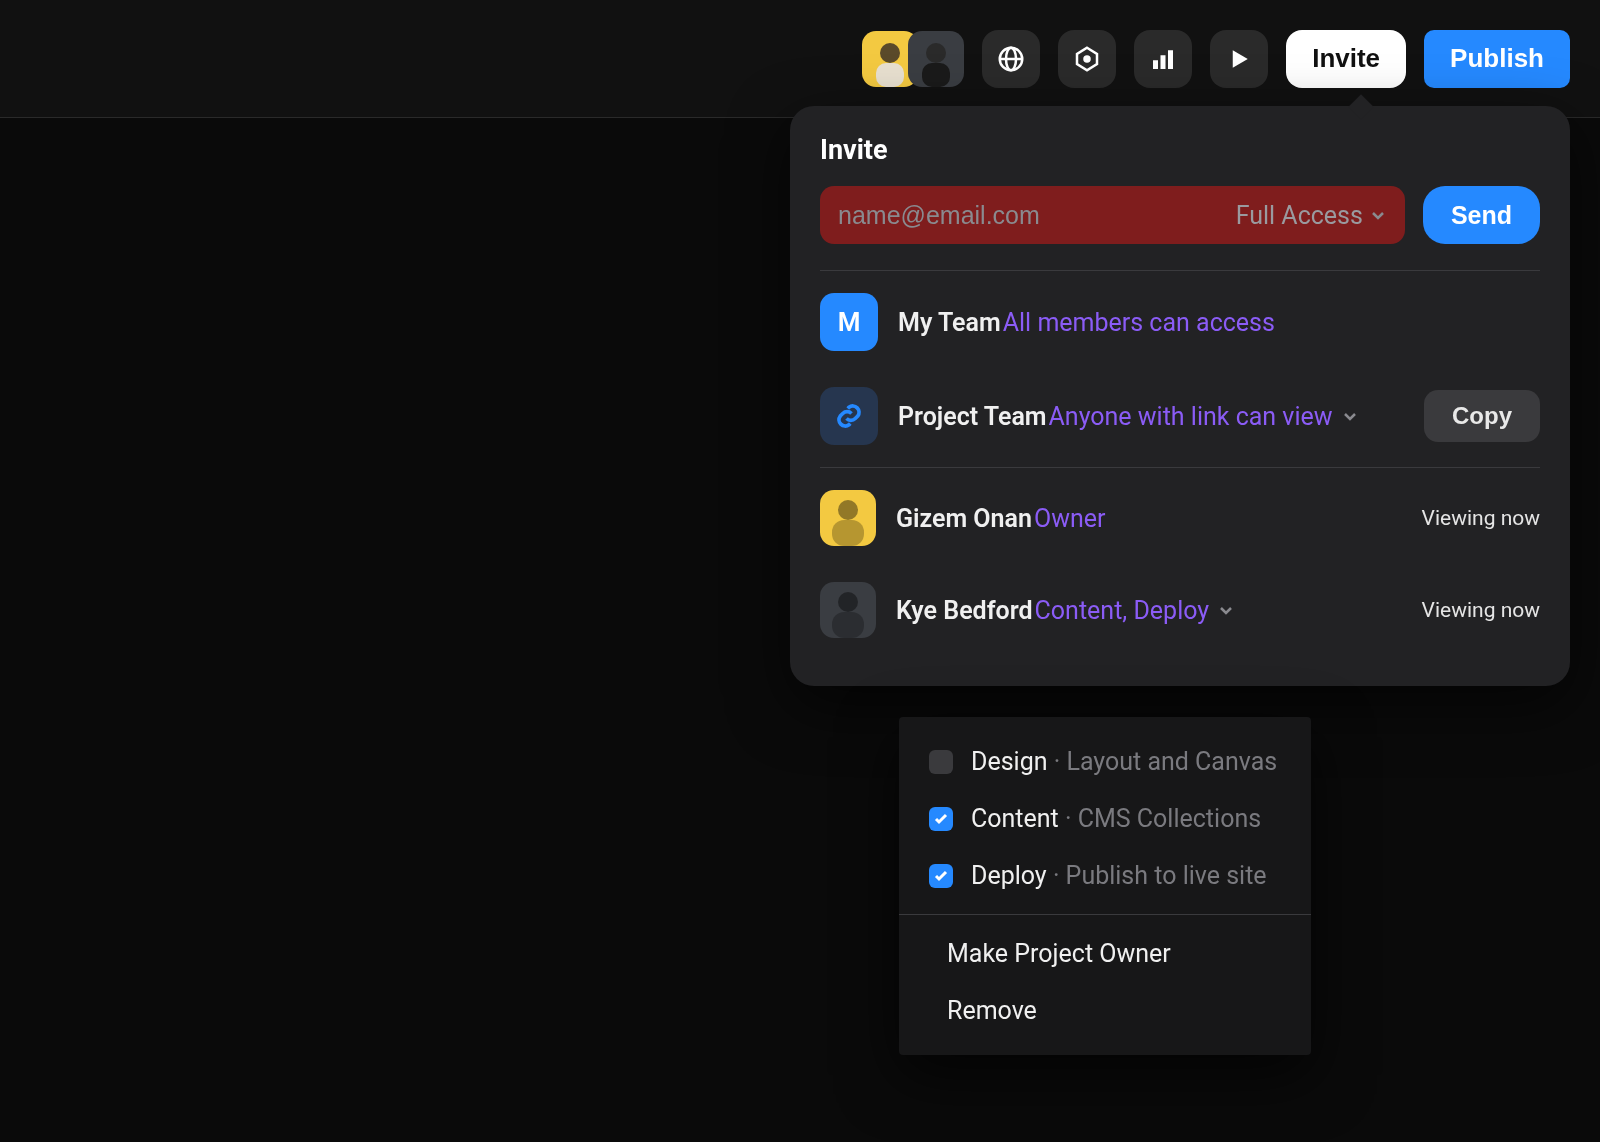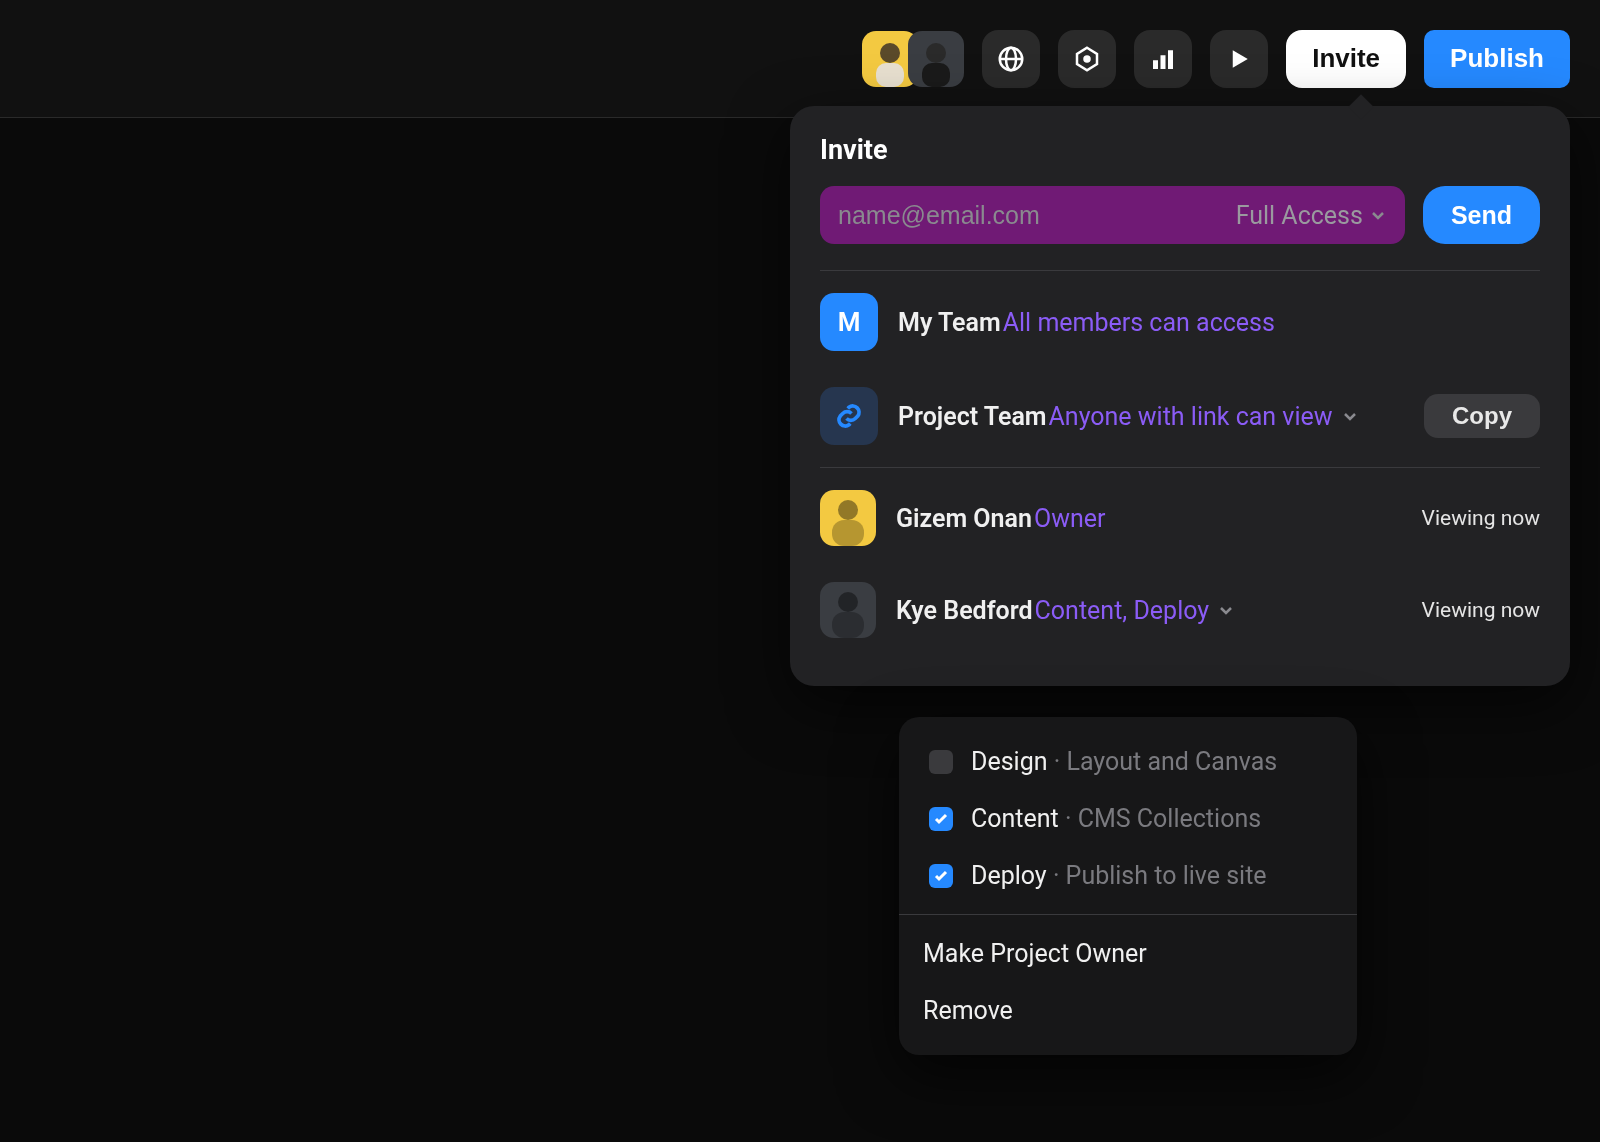--- a/index.html
+++ b/index.html
@@ -91,21 +91,21 @@
     font-weight: 700;
     margin-bottom: 20px;
   }
   .input-row {
     display: flex;
     gap: 18px;
     margin-bottom: 26px;
   }
   .input-wrap {
     flex: 1;
-    background: #701a75;
+    background: #7f1d1d;
     border-radius: 14px;
     height: 58px;
     display: flex;
     align-items: center;
     padding: 0 18px;
     gap: 12px;
   }
   .input-wrap input {
     flex: 1;
     background: transparent;
@@ -157,37 +157,37 @@
   .square-darkblue { background: #26364f; }
   .square-darkblue svg { width: 30px; height: 30px; stroke: #2589ff; fill: none; stroke-width: 3; }
   .row-text { flex: 1; display: flex; flex-direction: row; gap: 2px; }
   .row-title { font-size: 25px; font-weight: 600; color: #f0f0f0; }
   .row-sub { font-size: 25px; color: #8b5cf6; display: flex; align-items: center; gap: 8px; }
   .copy-btn {
     background: #3a3a3d;
     color: #e8e8e8;
     border: none;
     border-radius: 14px;
-    height: 44px;
+    height: 52px;
     padding: 0 28px;
     font-size: 24px;
     font-weight: 600;
     cursor: pointer;
   }
   .status { color: #e5e5e5; font-size: 21px; }
   .chev { width: 18px; height: 18px; }
   .chev path { stroke: #8a8a8f; stroke-width: 2.5; fill: none; }
 
   .dropdown {
     position: absolute;
     top: 717px;
     left: 899px;
-    width: 458px;
+    width: 412px;
     background: #171718;
-    border-radius: 20px;
+    border-radius: 4px;
     padding: 16px 0;
     box-shadow: 0 20px 60px rgba(0,0,0,0.7);
   }
   .dd-item {
     display: flex;
     align-items: center;
     gap: 18px;
     padding: 14px 30px;
     cursor: pointer;
   }
@@ -199,21 +199,21 @@
     justify-content: center;
     flex-shrink: 0;
   }
   .dd-checkbox-off { background: #3a3a3d; }
   .dd-checkbox-on { background: #2589ff; }
   .dd-checkbox-on svg { width: 14px; height: 14px; stroke: #fff; stroke-width: 3; fill: none; }
   .dd-label { font-size: 25px; color: #f0f0f0; }
   .dd-label .muted { color: #7a7a7f; }
   .dd-divider { height: 1px; background: #3a3a3d; margin: 10px 0; }
   .dd-action {
-    padding: 14px 24px;
+    padding: 14px 48px;
     font-size: 25px;
     color: #f0f0f0;
     cursor: pointer;
   }
 </style>
 </head>
 <body>
 
 <div class="topbar">
   <div class="avatars">

